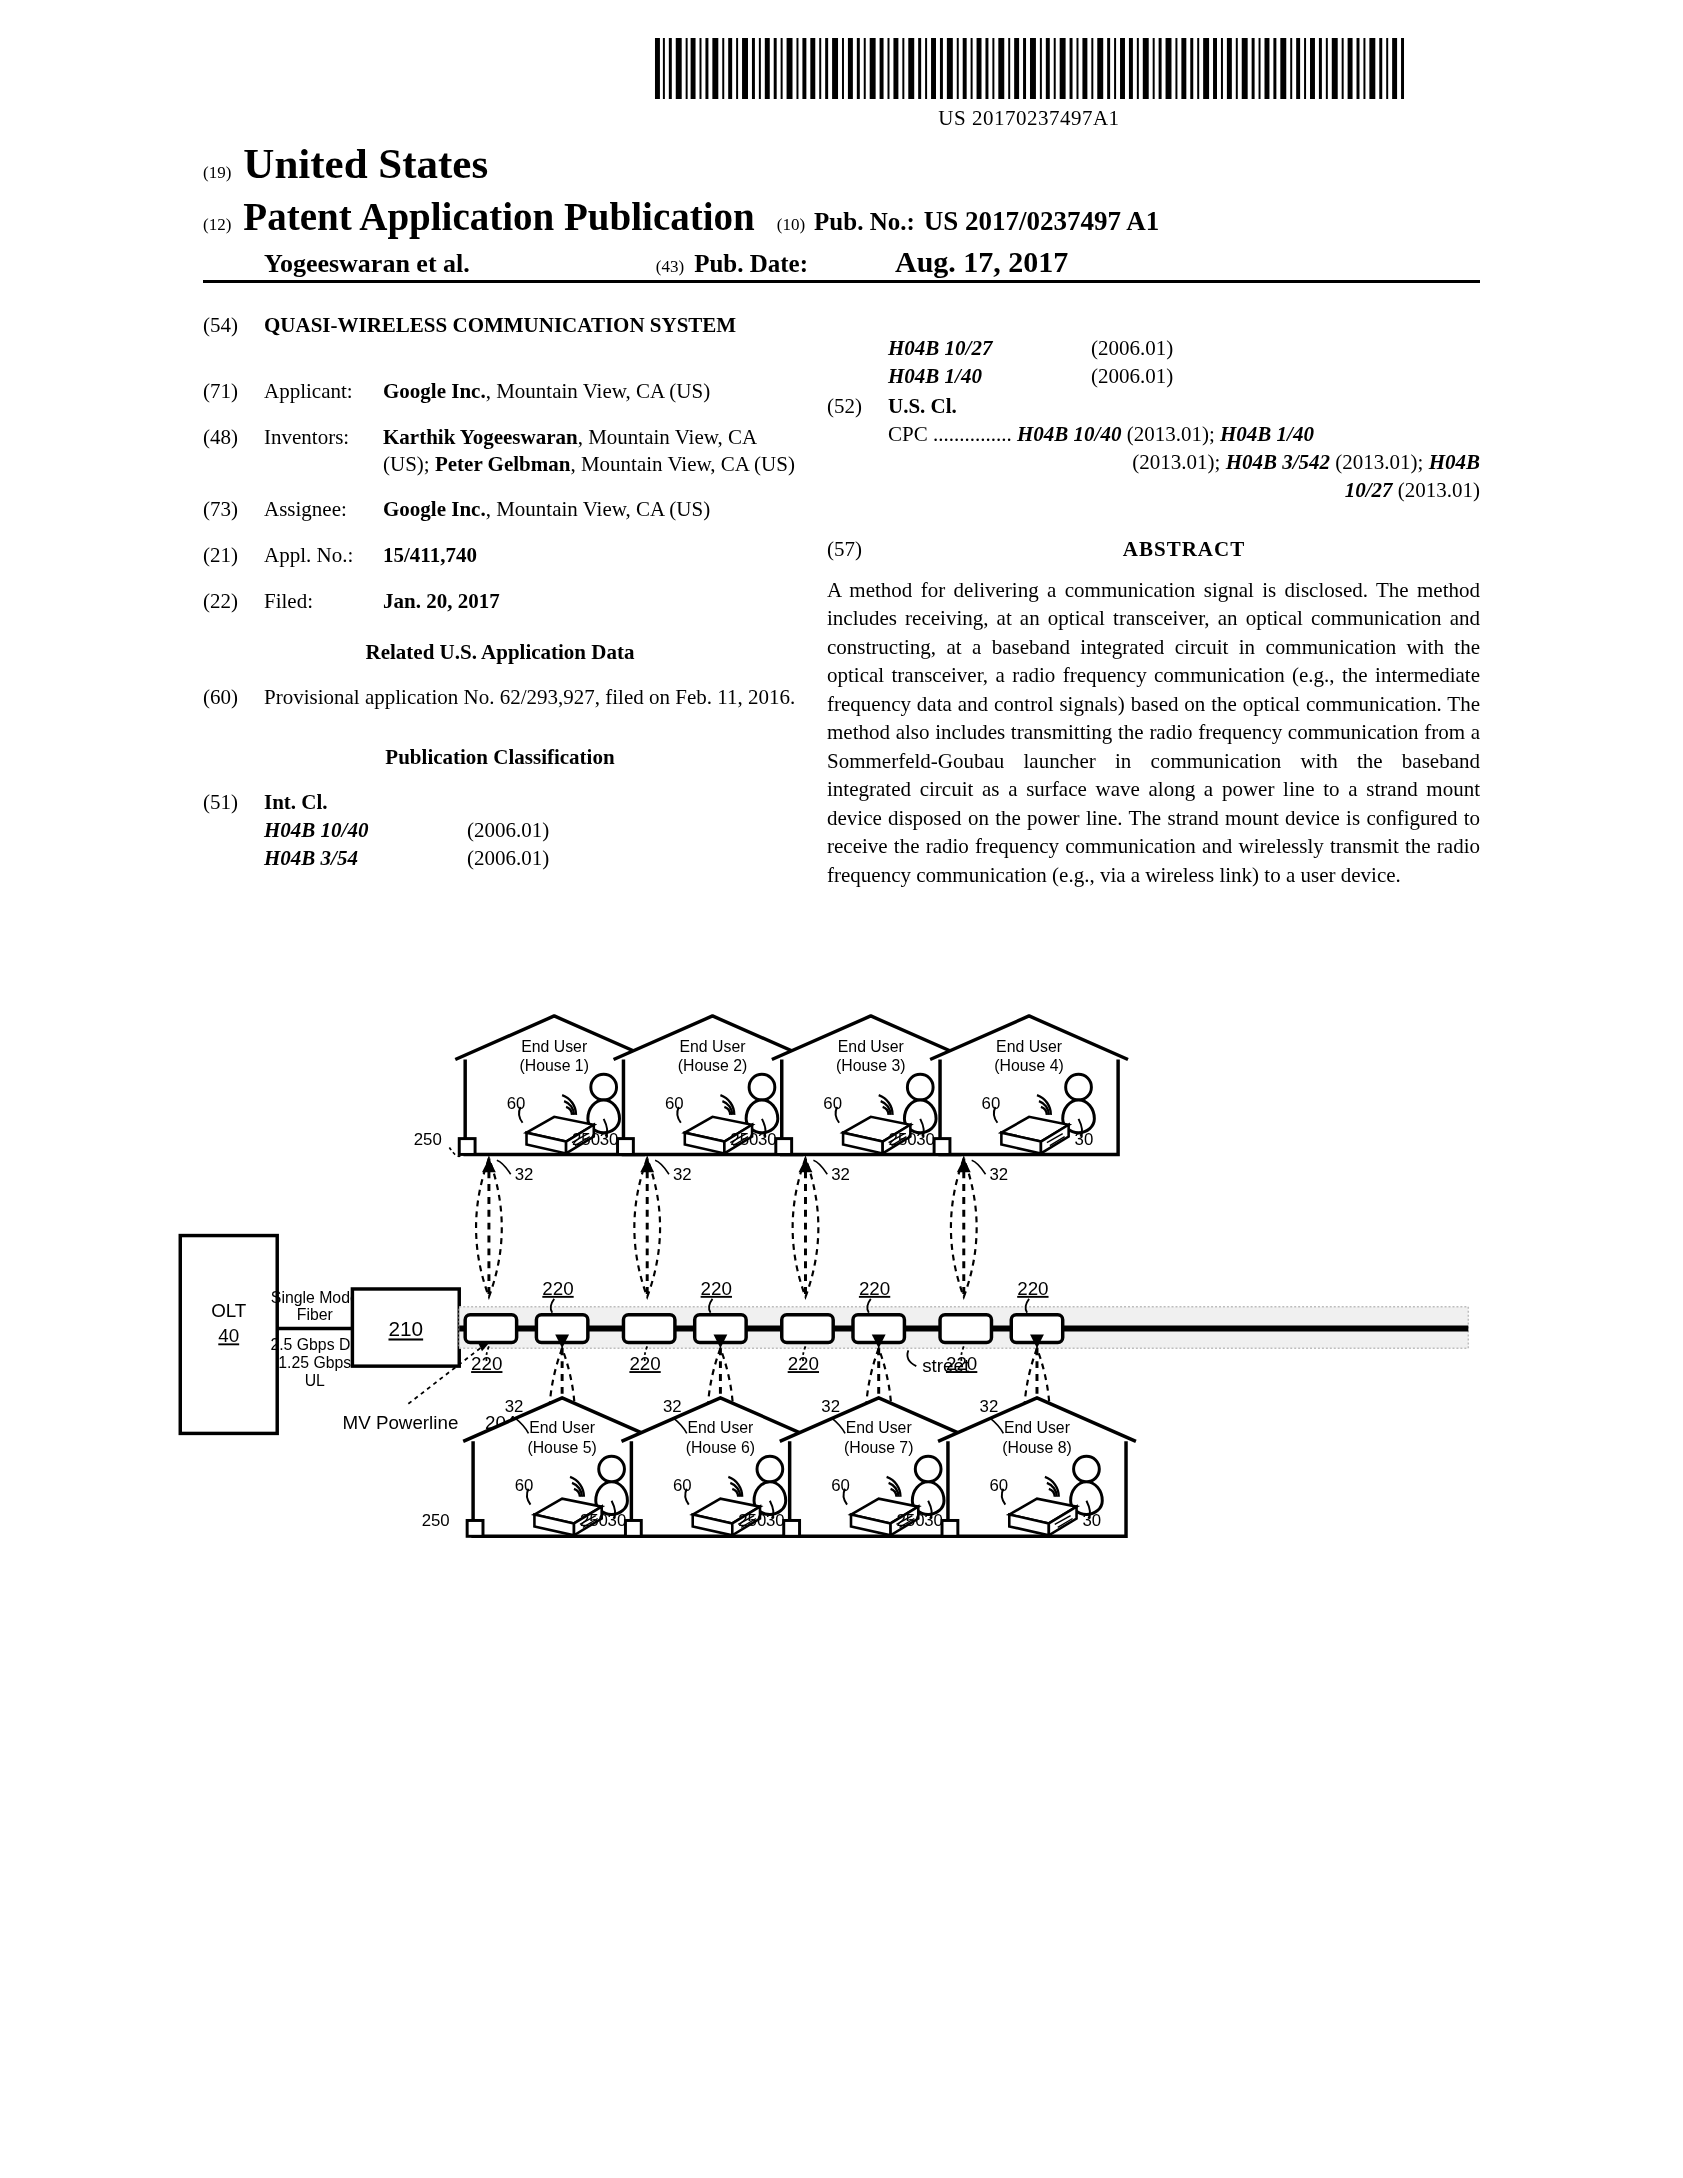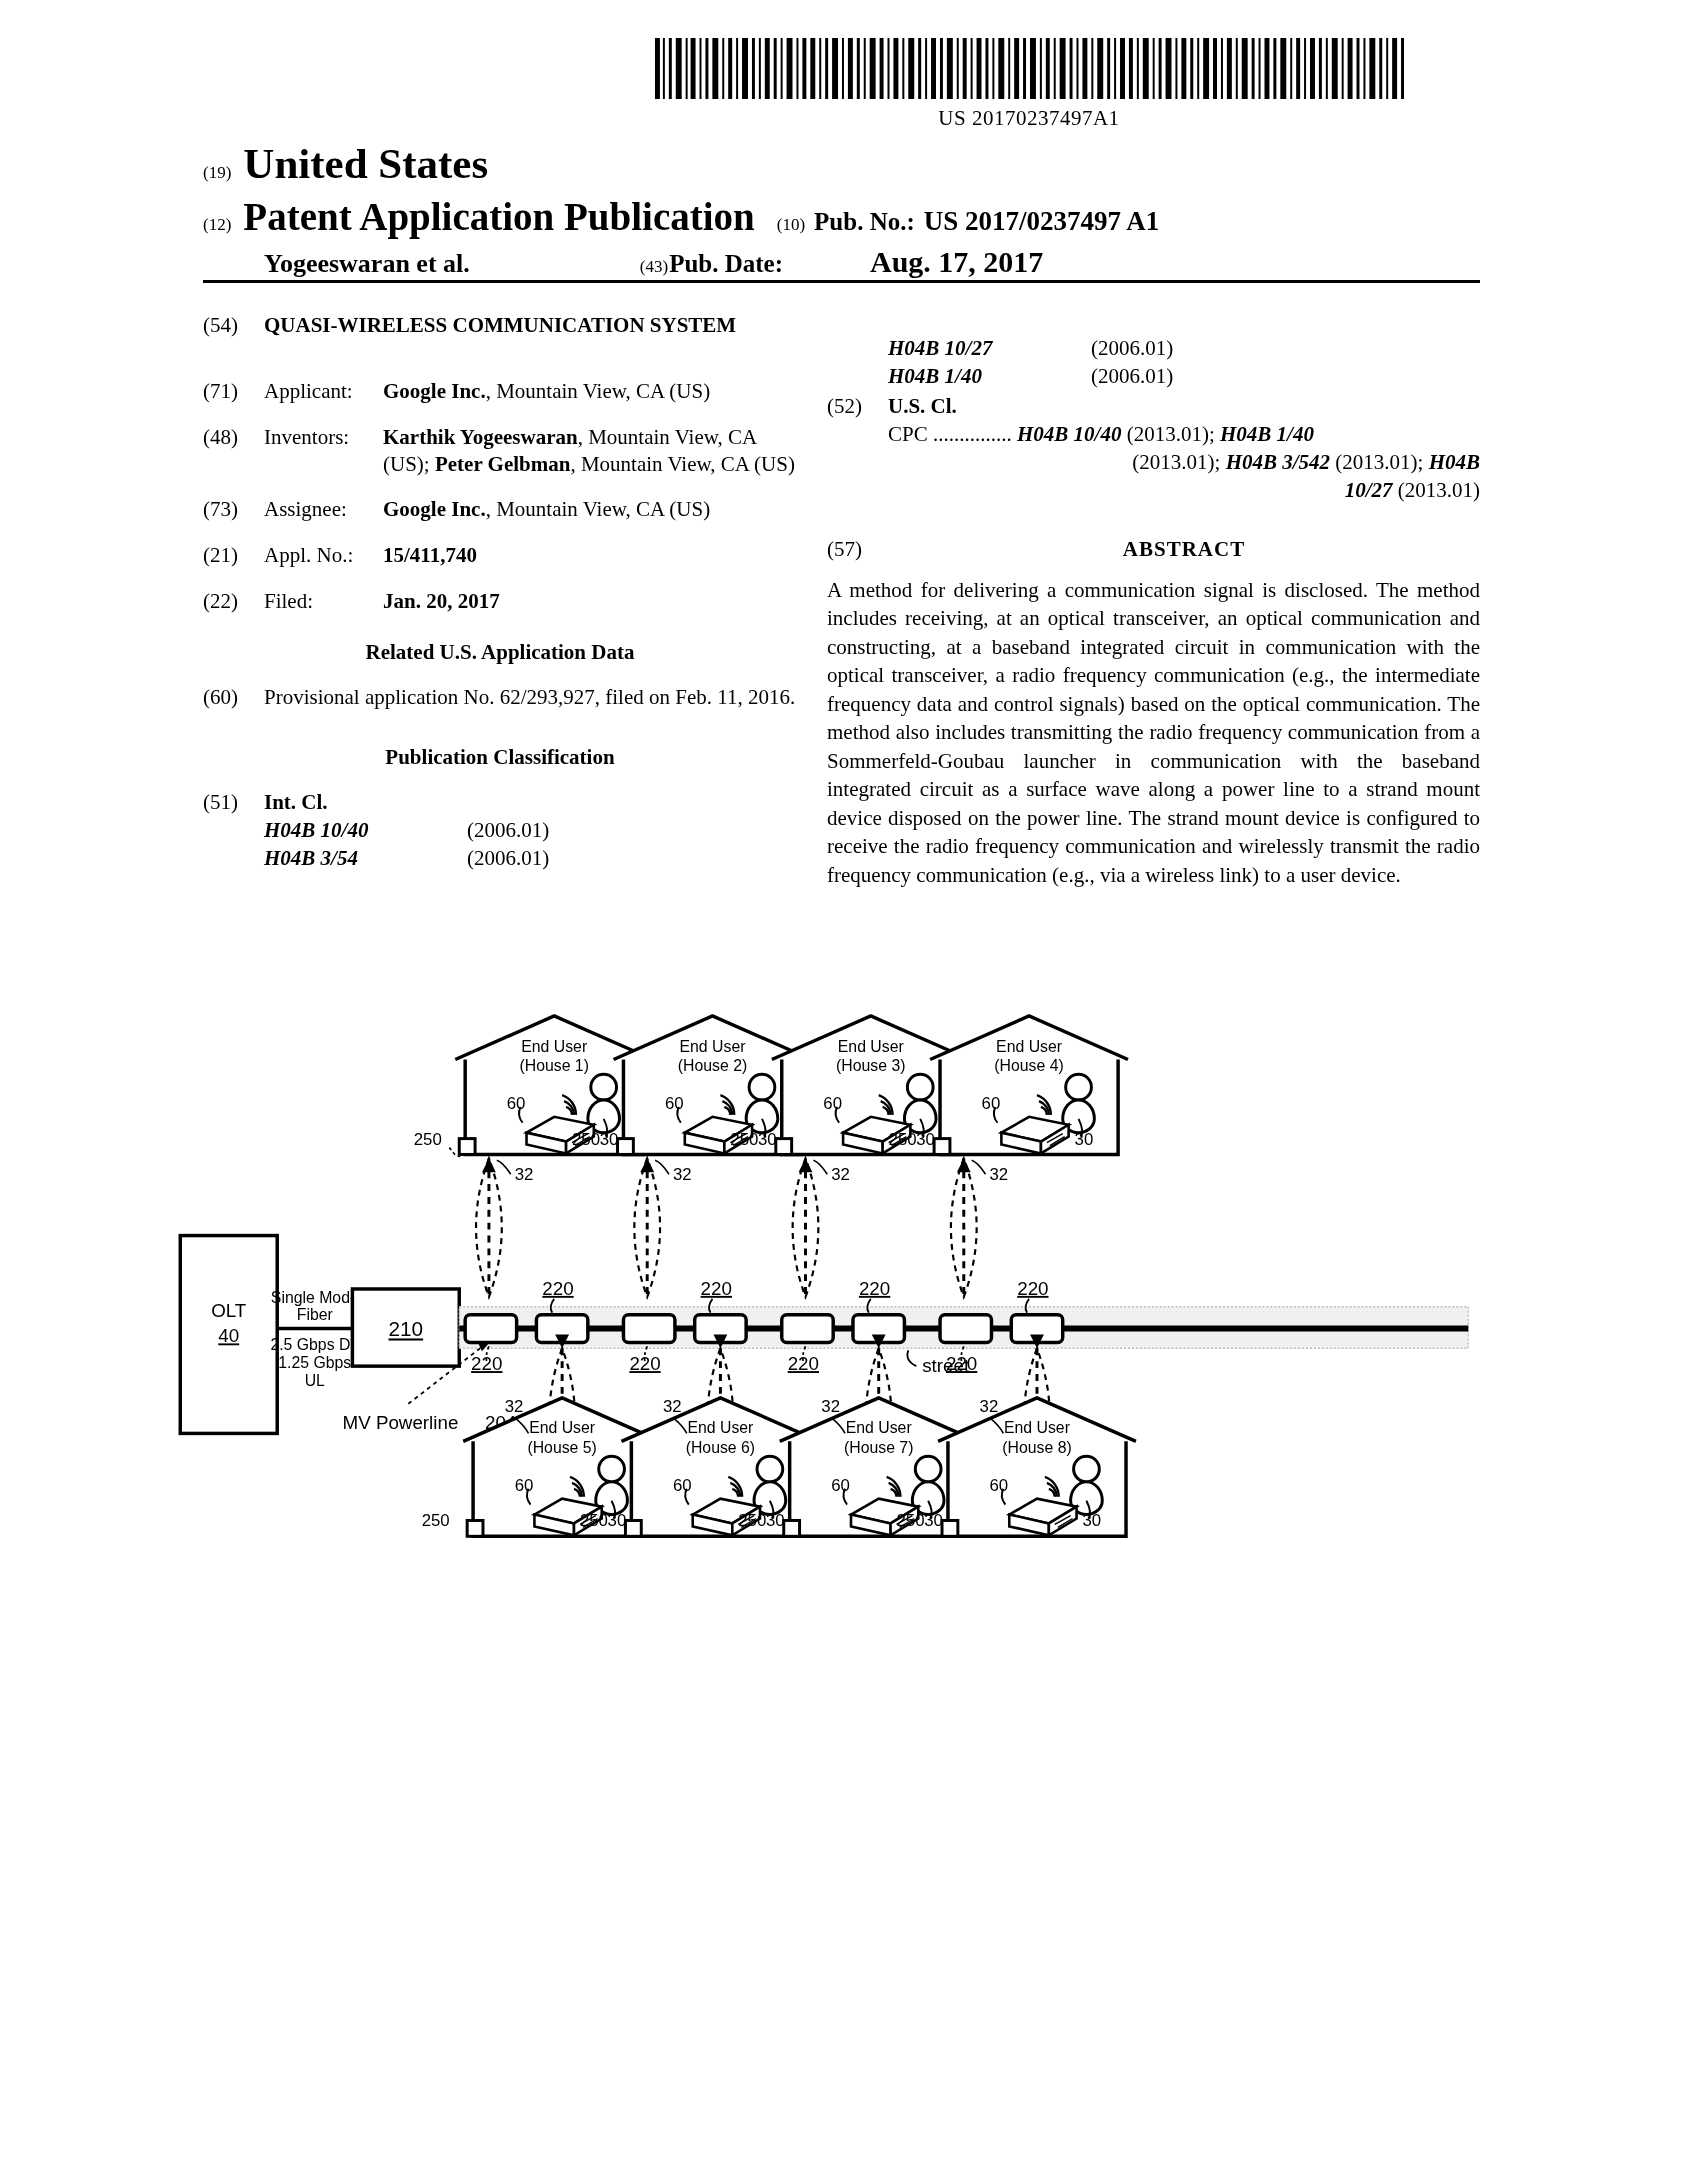--- a/index.html
+++ b/index.html
@@ -33,24 +33,24 @@
     font-weight: bold; font-size: 43px; margin-left: 12px; letter-spacing: 0px;
   }
   .line-pub { display: flex; align-items: baseline; margin-top: 6px; }
   .pap-title {
     font-family: "Liberation Serif", serif;
     font-weight: bold; font-size: 39px; margin-left: 12px;
   }
   .pubno-block { margin-left: 22px; display:flex; align-items: baseline; }
   .pubno-label { font-weight: bold; font-size: 25px; margin-left: 9px; }
   .pubno-val { font-weight: bold; font-size: 27px; margin-left: 9px; }
-  .line-auth { display: flex; align-items: baseline; margin-top: 6px; }
+  .line-auth { display: flex; align-items: baseline; margin-top: 6px; gap: 16px; }
   .auth-name { font-weight: bold; font-size: 26px; margin-left: 61px; }
   .pubdate-block { margin-left: 170px; display:flex; align-items: baseline; }
-  .pubdate-label { font-weight: bold; font-size: 25px; margin-left: 1px; }
+  .pubdate-label { font-weight: bold; font-size: 25px; margin-left: 10px; }
   .pubdate-val { font-weight: bold; font-size: 30px; margin-left: 87px; }
 
   .rule {
     position: absolute; left: 203px; top: 280px; width: 1277px;
     border-top: 3px solid #000;
   }
 
   
   .cols { position: absolute; left: 203px; top: 312px; width: 1287px; }
   .col-l { position: absolute; left: 0px; top: 0px; width: 594px; }

